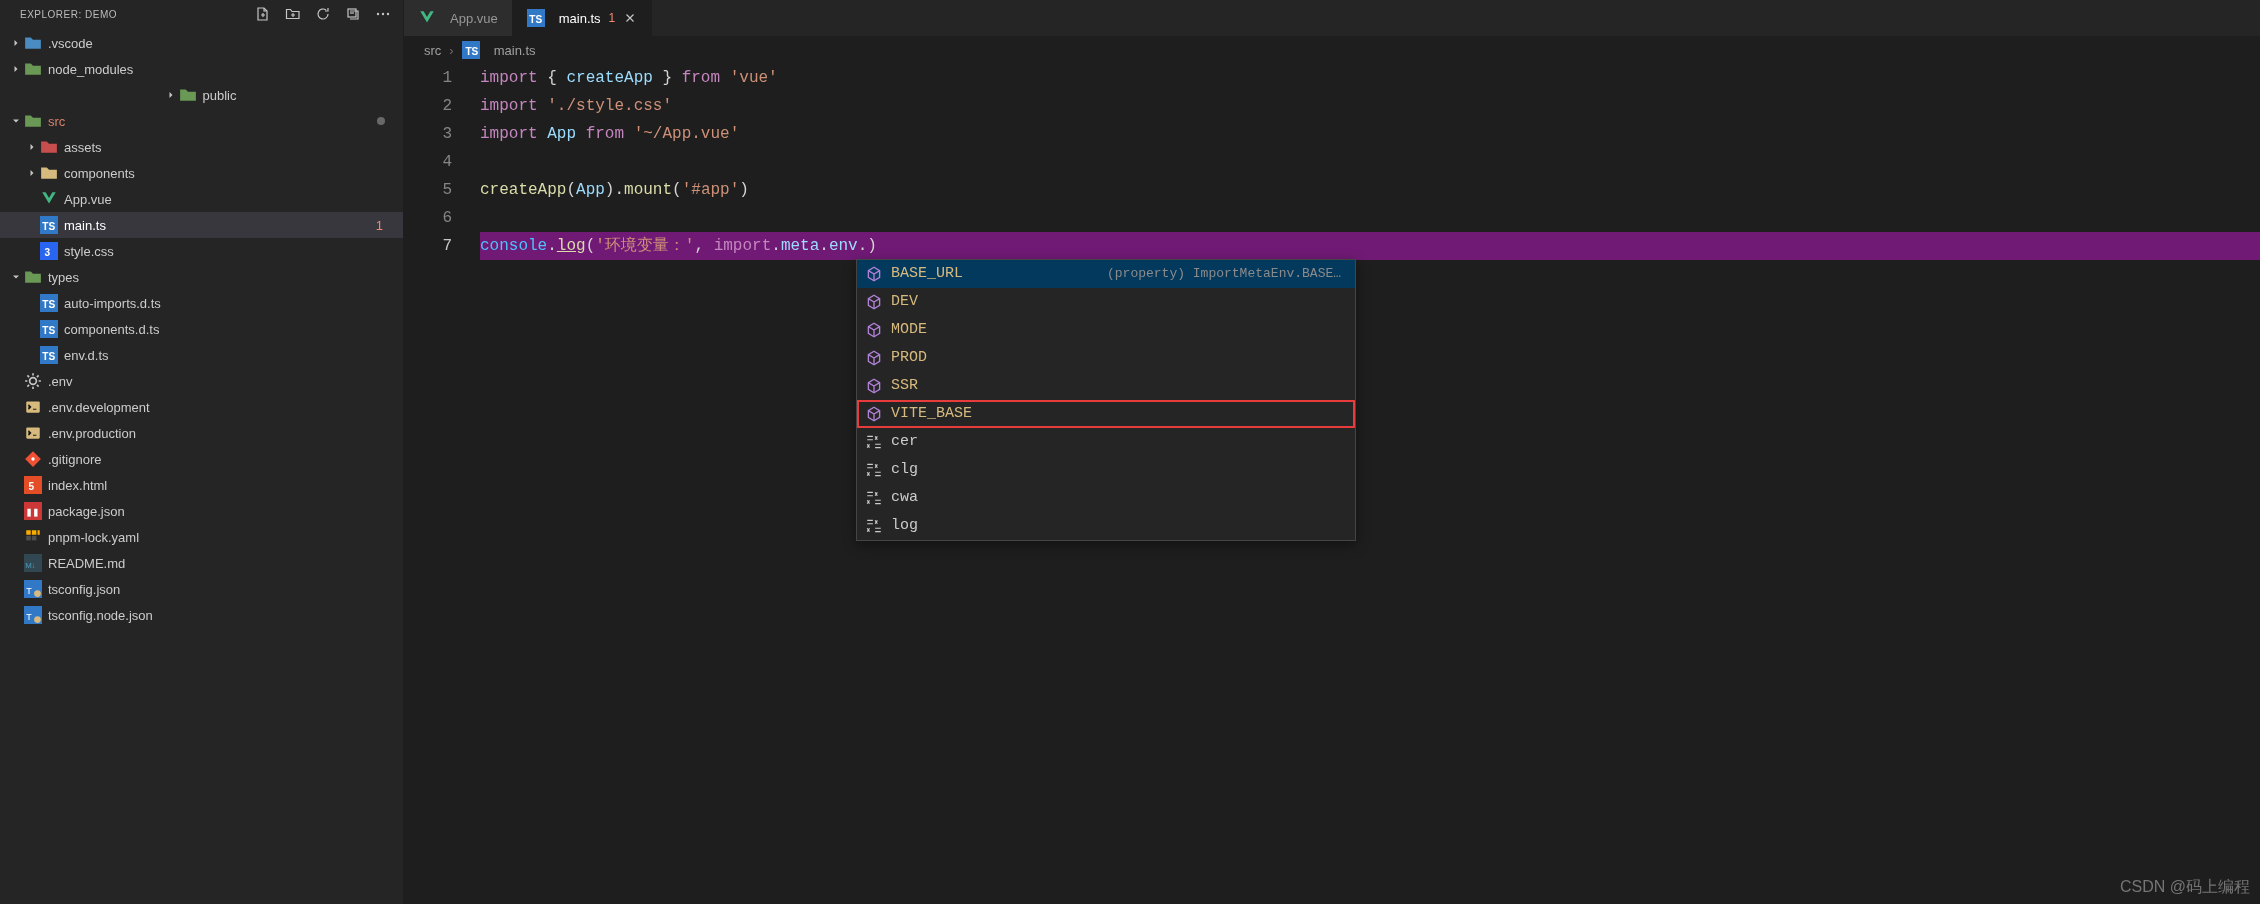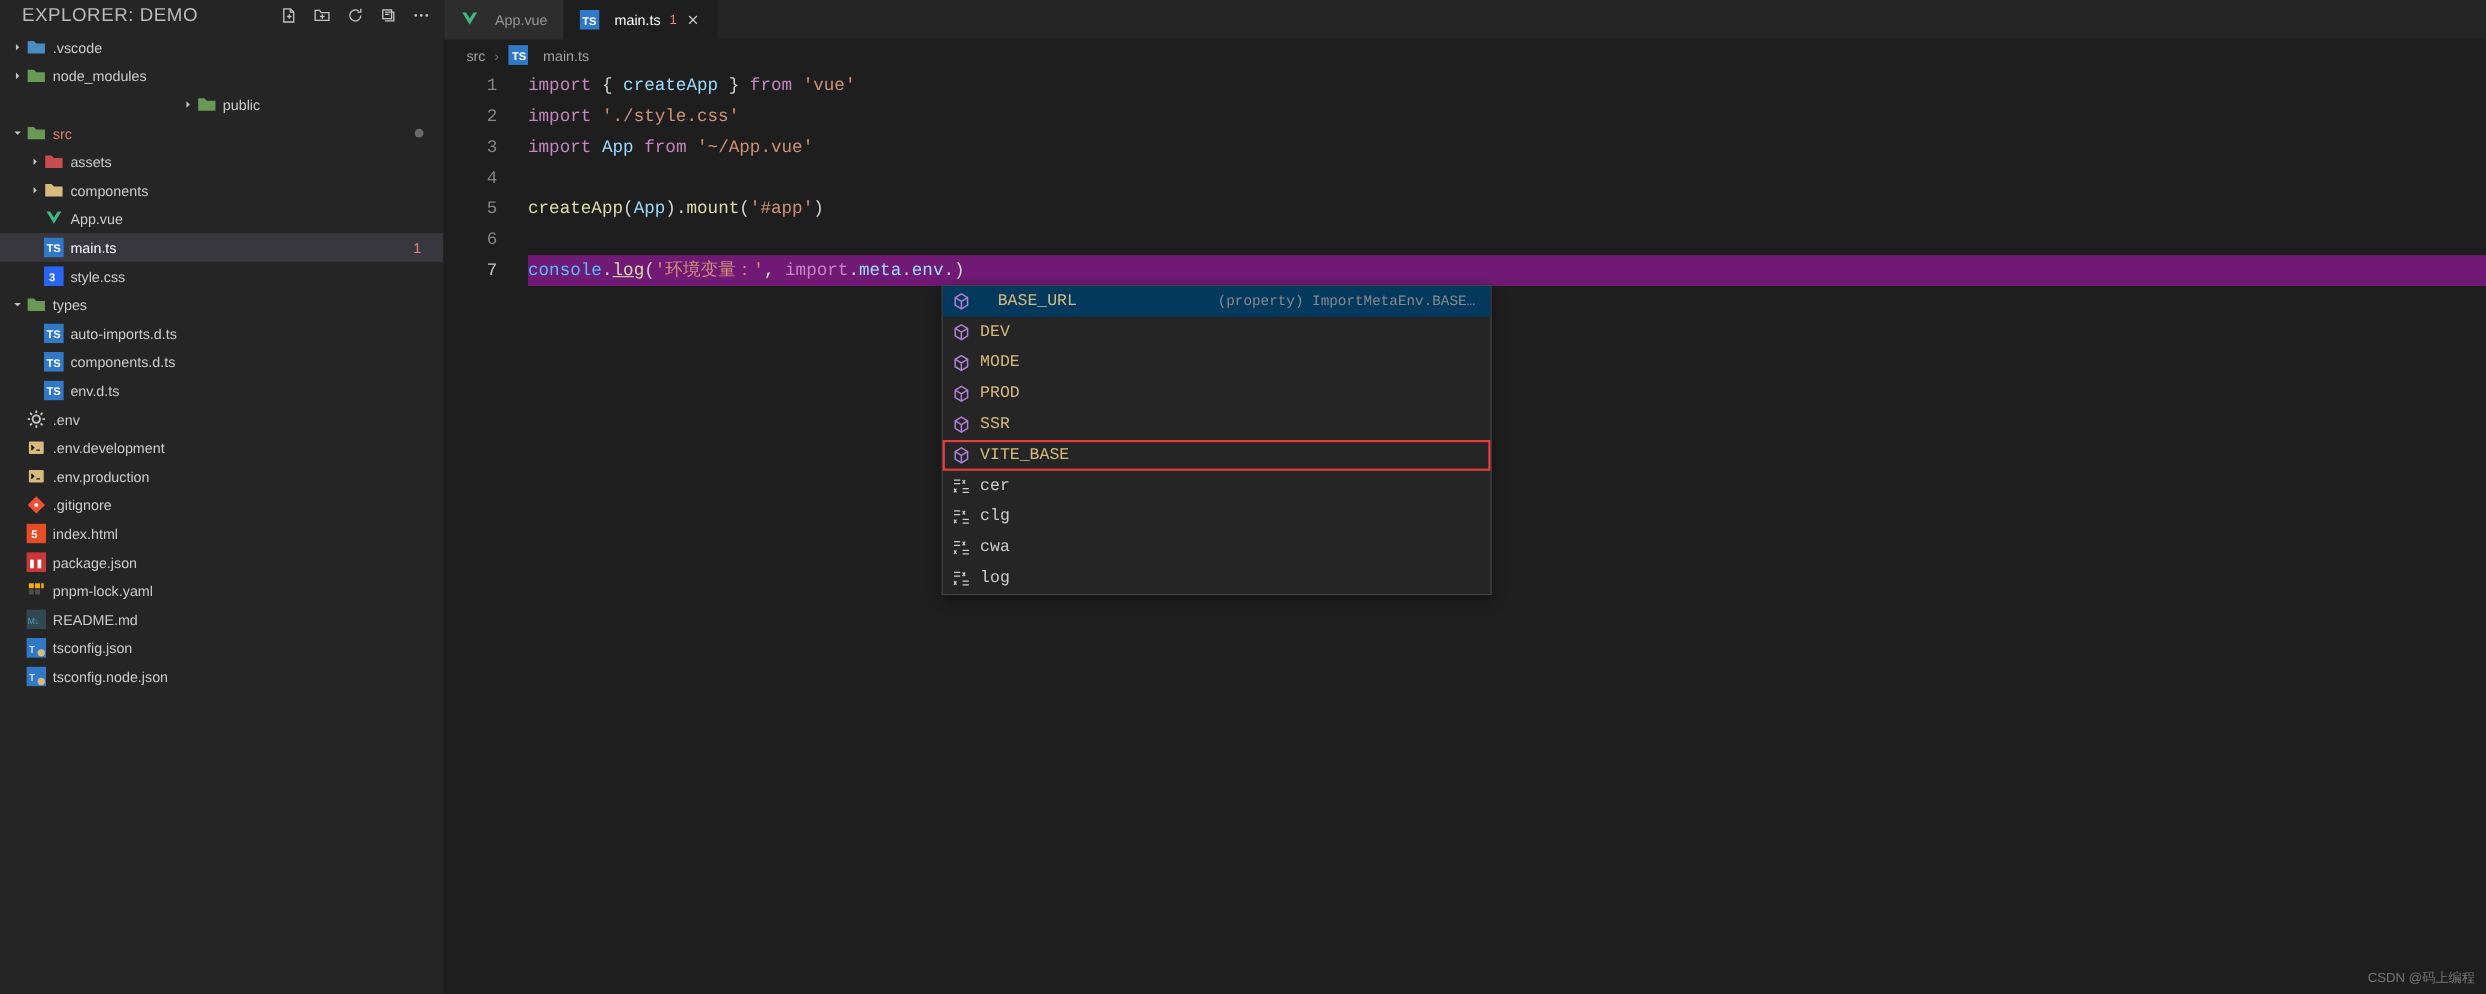--- a/index.html
+++ b/index.html
@@ -19,21 +19,21 @@
   flex-direction: column;
   border-right: 1px solid #1e1e1e;
 }
 .explorer-header {
   display: flex;
   align-items: center;
   justify-content: space-between;
   padding: 4px 12px 4px 20px;
   height: 28px;
   color: #bbbbbb;
-  font-size: 17px;
+  font-size: 10px;
   letter-spacing: 0.5px;
 }
 .explorer-actions { display: flex; gap: 14px; align-items: center; }
 .explorer-actions .icn { width: 16px; height: 16px; color: #c5c5c5; cursor: pointer; }
 .tree { flex: 1; overflow: auto; padding-top: 2px; }
 .tree-row {
   display: flex;
   align-items: center;
   height: 26px;
   padding-right: 12px;
@@ -78,28 +78,28 @@
 .gutter .cur { color: #c6c6c6; }
 .suggest {
   position: absolute;
   background: #252526;
   border: 1px solid #454545;
   width: 500px;
   box-shadow: 0 4px 12px rgba(0,0,0,0.4);
   font-size: 15px;
 }
 .sugg-row { display: flex; align-items: center; height: 28px; padding: 0 8px; cursor: pointer; }
-.sugg-row.sel { background: #04395e; gap: 16px; }
+.sugg-row.sel { background: #04395e; }
 .sugg-icon { width: 18px; height: 18px; margin-right: 8px; color: #b180d7; display: flex; align-items: center; justify-content: center; }
 .sugg-icon.snippet { color: #cccccc; }
 .sugg-label { color: #d7ba7d; }
 .sugg-row .snip-label { color: #cccccc; }
 .sugg-detail { margin-left: auto; color: #8a8a8a; font-size: 13px; white-space: nowrap; overflow: hidden; text-overflow: ellipsis; max-width: 240px; }
 .sugg-row.hl { outline: 2px solid #e83b3b; outline-offset: -2px; }
-.watermark { position: fixed; right: 10px; bottom: 6px; color: #9a9a9a; font-size: 12px; opacity: 0.7; }
+.watermark { position: fixed; right: 10px; bottom: 6px; color: #9a9a9a; font-size: 16px; opacity: 0.7; }
 svg { display: block; }
 </style>
 </head>
 <body>
 
 <div class="sidebar">
   <div class="explorer-header">
     <span>EXPLORER: DEMO</span>
     <div class="explorer-actions">
       <span class="icn">

